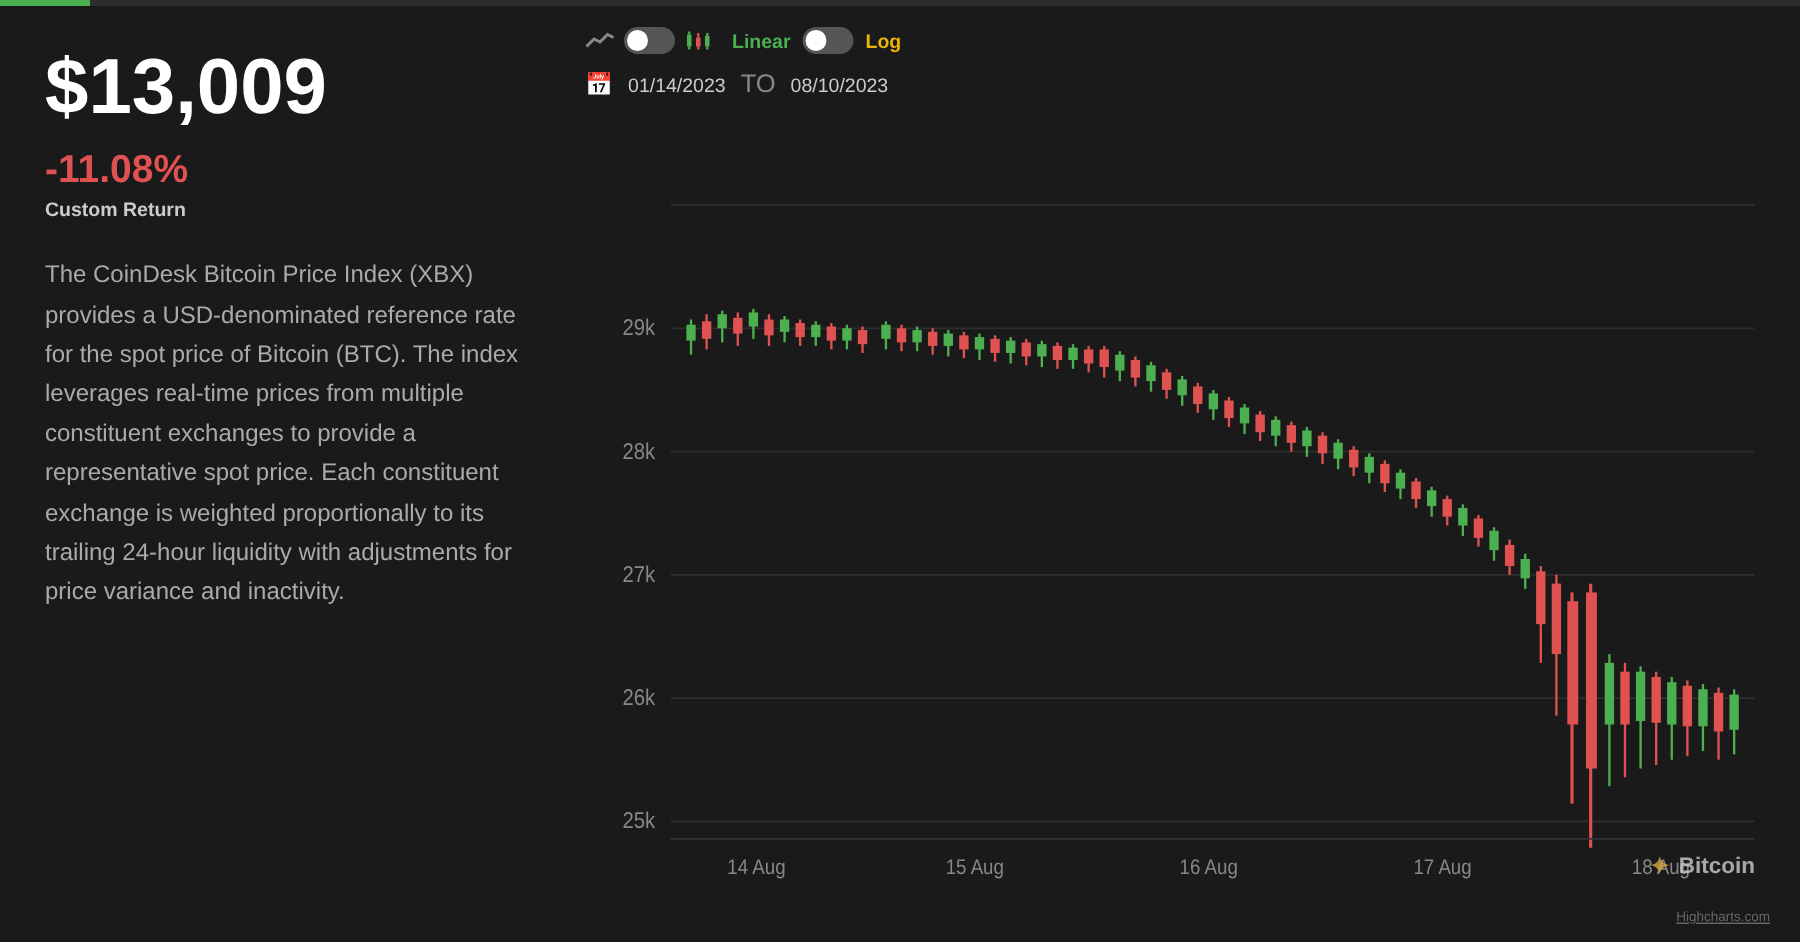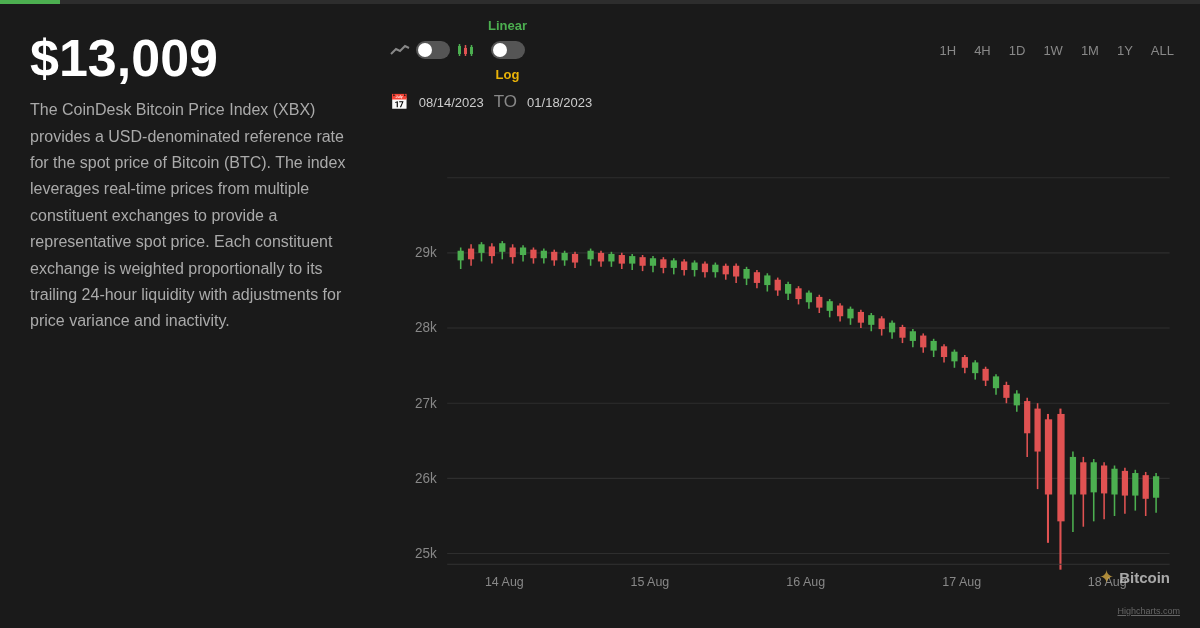--- a/index.html
+++ b/index.html
@@ -74,21 +74,20 @@
       cursor: pointer;
       color: #888;
       font-size: 16px;
       display: flex;
       align-items: center;
     }
     .toggle-group {
       display: flex;
       align-items: center;
       gap: 8px;
-      flex-direction: column;
     }
     .toggle-switch {
       width: 34px;
       height: 18px;
       background: #555;
       border-radius: 9px;
       position: relative;
       cursor: pointer;
     }
     .toggle-knob {
@@ -194,20 +193,22 @@
 <body>
 
 <div class="top-bar">
     <div class="top-bar-fill"></div>
   </div>
 
 <div class="container">
 
   <div class="left-panel">
     <div class="price">$13,009</div>
+    <div class="return-pct">-11.08%</div>
+    <div class="return-label">Custom Return</div>
     <div class="description">The CoinDesk Bitcoin Price Index (XBX) provides a USD-denominated reference rate for the spot price of Bitcoin (BTC). The index leverages real-time prices from multiple constituent exchanges to provide a representative spot price. Each constituent exchange is weighted proportionally to its trailing 24-hour liquidity with adjustments for price variance and inactivity.</div>
   </div>
 
   <div class="right-panel">
 
     <div class="chart-controls">
       <div class="controls-left">
 
         <div class="chart-type-icons">
           <div class="icon-btn">
@@ -235,36 +236,27 @@
 
         <div class="toggle-group">
           <span class="toggle-label">Linear</span>
           <div class="toggle-switch">
             <div class="toggle-knob"></div>
           </div>
           <span class="toggle-label inactive">Log</span>
         </div>
       </div>
 
-      <div class="timeframe-btns">
-        <button class="tf-btn">1H</button>
-        <button class="tf-btn">4H</button>
-        <button class="tf-btn">1D</button>
-        <button class="tf-btn">1W</button>
-        <button class="tf-btn">1M</button>
-        <button class="tf-btn">1Y</button>
-        <button class="tf-btn">ALL</button>
-      </div>
     </div>
 
     <div class="date-range">
       <span class="calendar-icon">📅</span>
-      <span>08/14/2023</span>
+      <span>01/14/2023</span>
       <span class="date-to">TO</span>
-      <span>01/18/2023</span>
+      <span>08/10/2023</span>
     </div>
 
     <div class="chart-area">
       <svg class="chart-svg" viewBox="0 0 760 460" preserveAspectRatio="none" xmlns="http://www.w3.org/2000/svg">
 
         <line x1="55" y1="50" x2="750" y2="50" stroke="#2e2e2e" stroke-width="1"></line>
         <line x1="55" y1="120" x2="750" y2="120" stroke="#2e2e2e" stroke-width="1"></line>
         <line x1="55" y1="190" x2="750" y2="190" stroke="#2e2e2e" stroke-width="1"></line>
         <line x1="55" y1="260" x2="750" y2="260" stroke="#2e2e2e" stroke-width="1"></line>
         <line x1="55" y1="330" x2="750" y2="330" stroke="#2e2e2e" stroke-width="1"></line>

